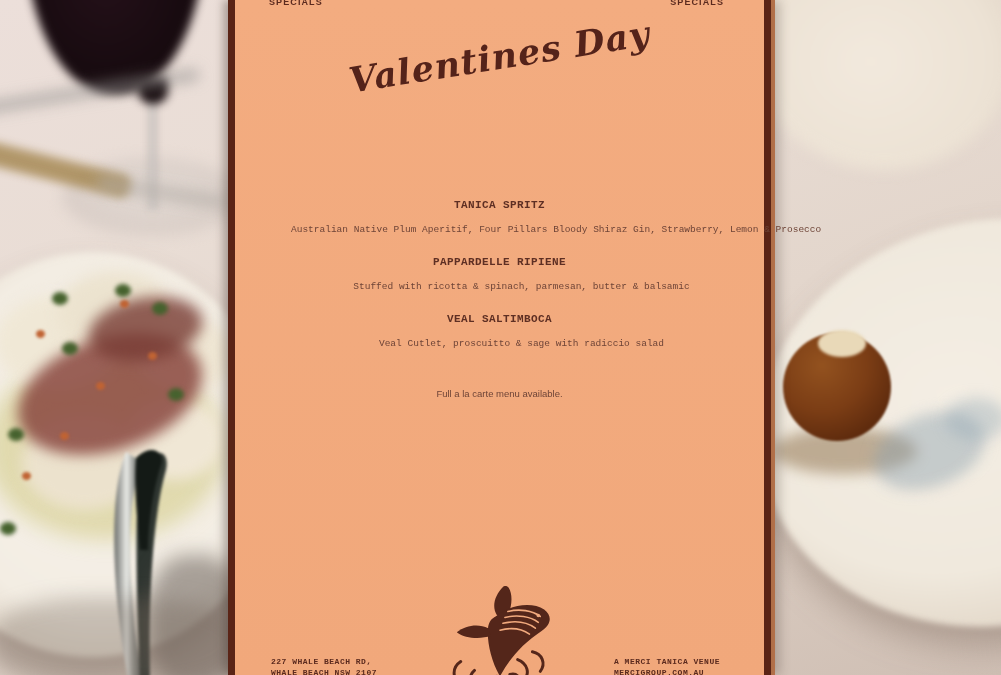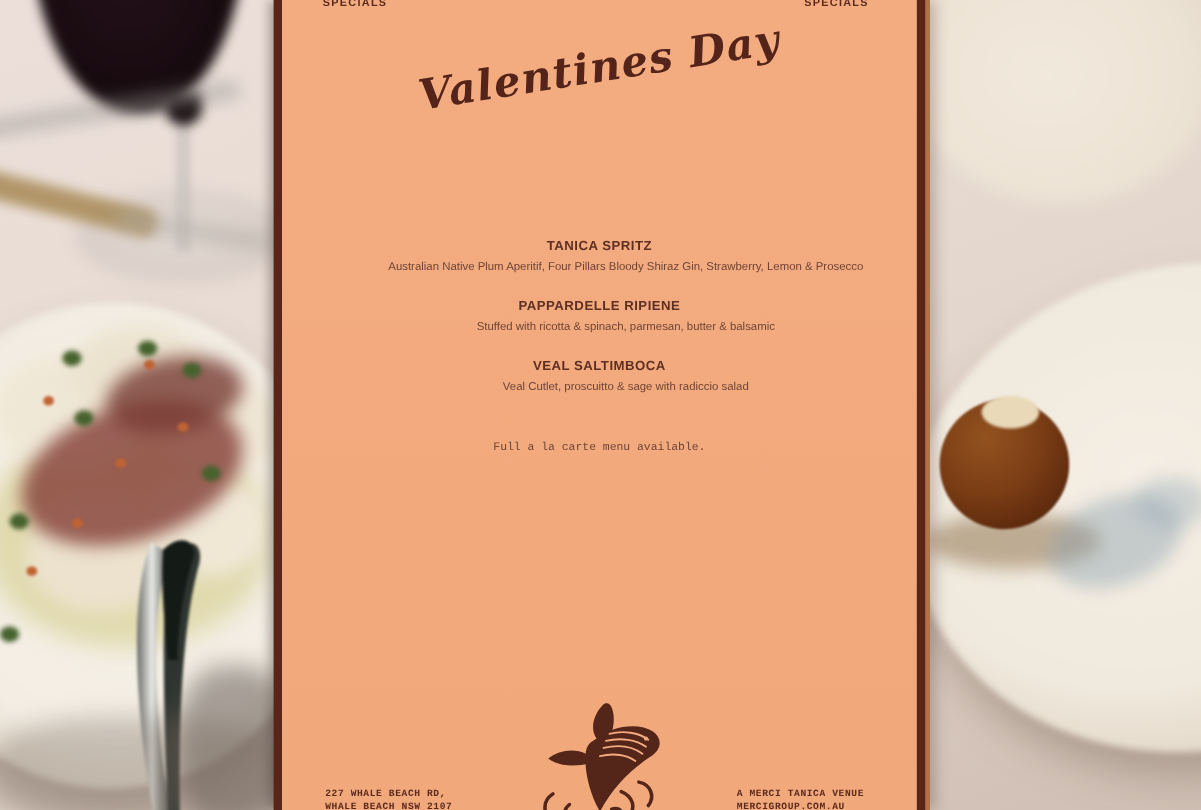--- a/index.html
+++ b/index.html
@@ -75,24 +75,24 @@
     box-shadow:-5px 0 8px rgba(60,45,40,.35), 4px 0 0 #b4714a, 9px 0 10px rgba(60,45,40,.25);}
   .card *{box-sizing:border-box;}
   .specials-row{position:absolute;top:-3px;left:0;right:0;display:flex;justify-content:space-between;
     padding:0 40px 0 34px;}
   .specials{font-size:9px;font-weight:bold;letter-spacing:1.1px;color:#5b2a1e;}
   .title{position:absolute;top:36px;left:0;right:0;margin:0;text-align:center;
     transform:rotate(-9deg);
     font-family:"DejaVu Serif","Liberation Serif",serif;font-style:italic;font-weight:bold;
     font-size:35px;color:#54231a;letter-spacing:1px;}
   .menu{position:absolute;top:199px;left:0;right:0;text-align:center;}
-  .mi{margin:0 0 20px 0;}
+  .mi{margin:0 0 20px 0;font-family:Liberation Mono, monospace;}
   .mi h2{margin:0 0 5px 0;font-size:11px;line-height:13px;font-weight:bold;letter-spacing:.4px;color:#5e2f23;}
-  .mi p{margin:0;font-size:9.5px;line-height:12px;color:#6e4437;white-space:nowrap;padding-left:44px;}
-  .note{margin:38px 0 0 0;font-size:9.5px;color:#6e4437;font-family:Liberation Mono, monospace;}
+  .mi p{margin:12px;font-size:9.5px;line-height:12px;color:#6e4437;white-space:nowrap;padding-left:44px;}
+  .note{margin:38px 0 0 0;font-size:9.5px;color:#6e4437;}
   .whale{position:absolute;top:585px;left:50%;transform:translateX(-50%);width:118px;height:108px;}
   .footer-row{position:absolute;top:656px;left:0;right:0;display:flex;justify-content:space-between;
     padding:0 44px 0 36px;}
   .footer-col{font-size:8px;font-weight:bold;letter-spacing:.5px;line-height:11px;color:#5b2a1e;}
   .footer-col div{white-space:nowrap;font-family:Liberation Mono, monospace;}
 </style>
 </head>
 <body>
 
 <div class="photo">

